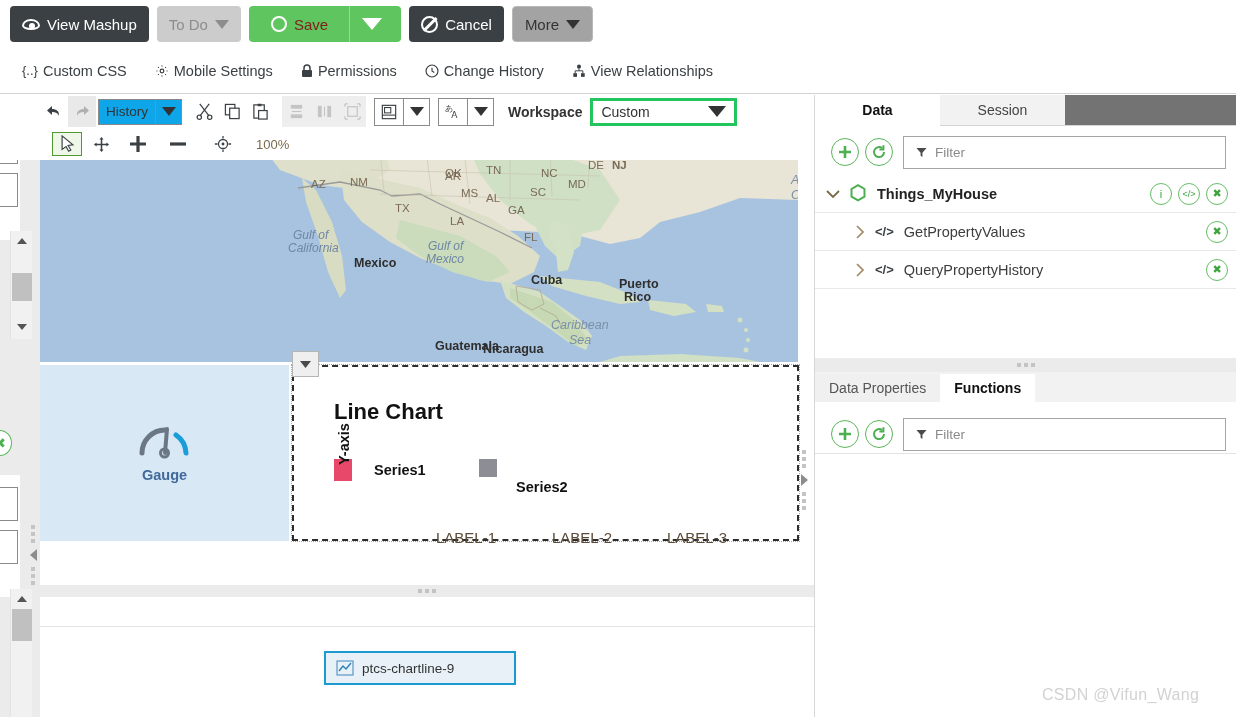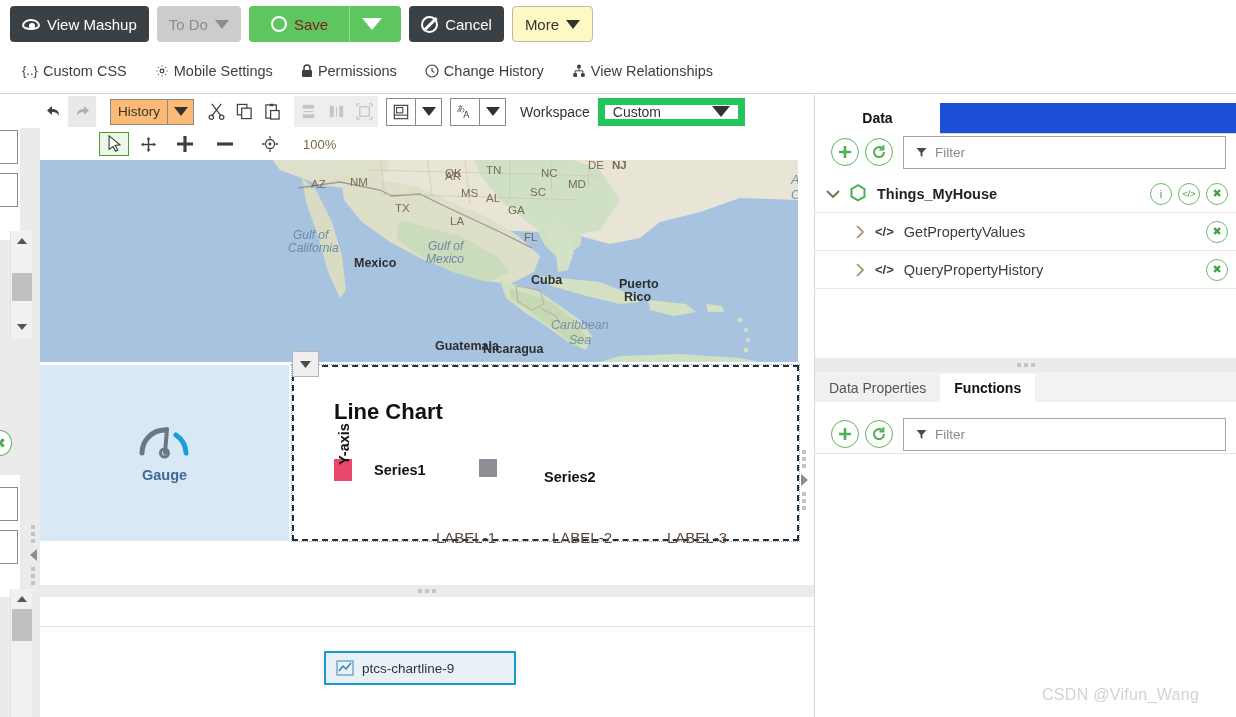--- a/index.html
+++ b/index.html
@@ -26,21 +26,21 @@
     border: none; gap: 7px;
   }
   .btn-dark { background: #3b4044; color: #fff; }
   .btn-todo { background: #cccccc; color: #8d8d8d; }
   .btn-green { background: #5fc55f; color: #7f1d1d; padding: 8px; }
   .btn-green .lbl { display: inline-flex; align-items: center; gap: 7px; padding: 0 14px 0 14px; height: 36px;}
   .btn-green .split {
     border-left: 1px solid rgba(255,255,255,.35); height: 36px; width: 44px;
     display: inline-flex; align-items: center; justify-content: center;
   }
-  .btn-white { background: #fef9c3; color: #333; border: 1px solid #b9b9b9; }
+  .btn-white { background: #a3a3a3; color: #333; border: 1px solid #b9b9b9; }
   .caret-tri {
     width: 0; height: 0; border-left: 7px solid transparent;
     border-right: 7px solid transparent; border-top: 9px solid currentColor;
     display: inline-block;
   }
   .eye {
     width: 18px; height: 11px; border-radius: 50% 50% 50% 50% / 60% 60% 40% 40%;
     border: 2px solid #fff; position: relative; display:inline-block;
   }
   .eye::after {
@@ -76,41 +76,41 @@
     background: #fff; display: flex; align-items: center; gap: 0px;
     border-bottom: none;
   }
   .tbtn {
     width: 28px; height: 28px; display:inline-flex; align-items:center;
     justify-content:center; cursor:pointer; color:#4a4a4a;
   }
   .tbtn.dis { color:#c4c4c4; }
   .tgroup-dis { background:#eeeeee; height:31px; display:flex; align-items:center; }
   .hist-box {
-    display:flex; align-items:stretch; border:1px solid #8a8a8a; height:26px; margin-left:14px;
-    background:#fdba74;
+    display:flex; align-items:stretch; border:1px solid #8a8a8a; height:26px; margin-left:2px;
+    background:#0ea5e9;
   }
   .hist-box .t { padding: 0 7px; display:flex; align-items:center; font-size:13.5px; color:#333; }
   .hist-box .d { border-left:1px solid #8a8a8a; width:26px; display:flex; align-items:center; justify-content:center; }
   .combo-box {
     display:flex; align-items:stretch; border:1px solid #8a8a8a; height:28px; background:#fff;
   }
   .combo-box .ib { width:28px; display:flex; align-items:center; justify-content:center; }
   .combo-box .d { border-left:1px solid #8a8a8a; width:26px; display:flex; align-items:center; justify-content:center; }
-  .ws-label { font-size:14px; font-weight:normal; color:#333; margin:0 8px 0 14px; }
+  .ws-label { font-size:14px; font-weight:bold; color:#333; margin:0 8px 0 14px; }
   .ws-select {
-    width: 147px; height: 28px; border:7px solid #22c55e; background:#fff;
+    width: 147px; height: 28px; border:3px solid #22c55e; background:#fff;
     display:flex; align-items:center; justify-content:space-between; padding:0 8px 0 8px;
     font-size:14px; color:#333; cursor:pointer;
   }
 
   
   .zoombar {
     position: absolute; left: 0; top: 128px; width: 814px; height: 32px;
-    background:#fff; display:flex; align-items:center; padding-left:52px; gap:4px;margin-left:47px;
+    background:#fff; display:flex; align-items:center; padding-left:52px; gap:4px;
   }
   .zbtn { width:30px; height:24px; display:inline-flex; align-items:center; justify-content:center; color:#4a4a4a; cursor:pointer;}
   .zbtn.sel { border:1px solid #4f9a2f; background:#eef7e8; }
   .zoomval { font-size:13px; color:#7a6a4a; margin-left:12px; }
 
   
   .leftrail { position:absolute; left:0; top:95px; width:40px; height:622px; background:#ebebeb; }
   .lr-chevron { position:absolute; left:0; top:-2px; width:40px; height:26px; display:flex; align-items:center; justify-content:center; color:#7a6a4a;}
   .lr-card { position:absolute; left:-14px; width:34px; background:#fff; }
   .lr-mini { position:absolute; left:-10px; width:28px; height:34px; border:1px solid #8a8a8a; background:#fff; }
@@ -172,21 +172,21 @@
   .tab.active { background:#fff; color:#222; font-weight:bold; }
   .bp-body { position:absolute; left:0; top:41px; width:774px; height:91px; background:#fff; border-top:1px solid #e3e3e3;}
   .binding-chip {
     position:absolute; left:284px; top:24px; width:192px; height:34px;
     border:2px solid #1a9ad1; background:#e8f1f7; display:flex; align-items:center;
     gap:8px; padding-left:10px; font-size:13.5px; color:#333; cursor:pointer;
   }
 
   
   .rightpanel { position:absolute; left:815px; top:95px; width:421px; height:622px; background:#fff; }
-  .rp-tabs { position:absolute; left:0; top:8px; width:421px; height:31px; background:#1d4ed8; display:flex; }
+  .rp-tabs { position:absolute; left:0; top:0; width:421px; height:31px; background:#737373; display:flex; }
   .rp-tab {
     flex: 0 0 125px; height:31px; display:flex; align-items:center; justify-content:center;
     font-size:14px; cursor:pointer; background:#f2f2f2; color:#444; border-bottom:1px solid #d5d5d5;
   }
   .rp-tab.active { background:#fff; color:#111; font-weight:bold; border-bottom:1px solid #fff; }
   .rp-tabs::after { content:''; flex:1; border-bottom:1px solid #d5d5d5; }
   .filterrow { position:absolute; left:0; width:421px; height:42px; display:flex; align-items:center; gap:6px; padding-left:16px;}
   .circbtn { width:28px; height:28px; border-radius:50%; border:1.5px solid #5ab55a; display:flex;
     align-items:center; justify-content:center; color:#4caf50; cursor:pointer; background:#fff;}
   .filterbox {
@@ -558,21 +558,21 @@
       <div class="chart-handle">
         <svg width="13" height="9" viewBox="0 0 13 9">
             <path d="M1 1h11L6.5 8z" fill="#4a4a4a"></path>
           </svg>
       </div>
       <div class="chart-title">Line Chart</div>
 
       <div class="legend-sw" style="left:40px; top:92px; background:#e8496b;"></div>
       <div class="legend-txt" style="left:80px; top:95px;">Series1</div>
       <div class="legend-sw" style="left:185px; top:92px; background:#8d8d96; height:18px;"></div>
-      <div class="legend-txt" style="left:222px; top:102px;margin-left:28px;">Series2</div>
+      <div class="legend-txt" style="left:222px; top:112px;">Series2</div>
 
       <div class="yaxis">Y-axis</div>
 
       <div class="xlabel" style="left:142px;">LABEL-1</div>
       <div class="xlabel" style="left:258px;">LABEL-2</div>
       <div class="xlabel" style="left:373px;">LABEL-3</div>
     </div>
   </div>
 
   <div class="collapse-handle" style="left:797px; top:440px; height:80px;">
@@ -603,20 +603,23 @@
   </div>
 
   <div class="vsplit"></div>
 
   <div class="rightpanel">
 
     <div class="rp-tabs">
       <div class="rp-tab active">
         <span>Data</span>
       </div>
+      <div class="rp-tab">
+        <span>Session</span>
+      </div>
     </div>
 
     <div class="filterrow" style="top:36px;">
       <div class="circbtn">
         <svg width="16" height="16" viewBox="0 0 16 16">
             <path d="M8 2v12M2 8h12" stroke="#4caf50" stroke-width="2.6"></path>
           </svg>
       </div>
       <div class="circbtn">
         <svg width="16" height="16" viewBox="0 0 16 16">

